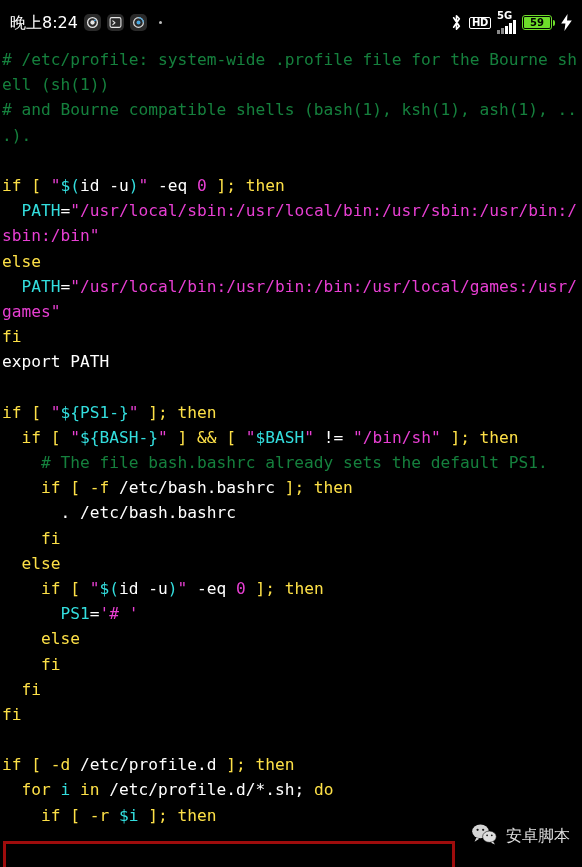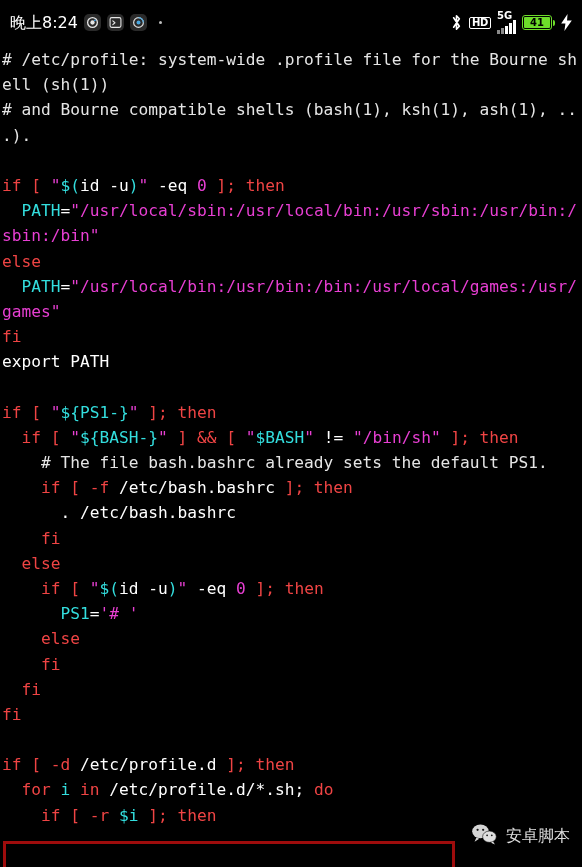--- a/index.html
+++ b/index.html
@@ -87,22 +87,22 @@
     font-family: "DejaVu Sans Mono", "Liberation Mono", monospace;
     font-size: 16.2px;
     line-height: 25.2px;
     height: 25.2px;
     white-space: pre;
     letter-spacing: 0px;
     color: #ffffff;
   }
   
   .c-def  { color: #ffffff; }
-  .c-cmt  { color: #e5e5e5; }               
-  .c-kw   { color: #ef4444; }               
+  .c-cmt  { color: #15803d; }               
+  .c-kw   { color: #fde047; }               
   .c-str  { color: #e83fd3; }               
   .c-num  { color: #e83fd3; }               
   .c-var  { color: #33dede; }
 
   
   #annot-box {
     position: absolute;
     left: 3px; top: 796px;
     width: 452px; height: 45px;
     border: 3px solid #9e0c0c;
@@ -171,21 +171,21 @@
       <span class="bar dim" style="height:4px"></span>
       <span class="bar dim" style="height:6px"></span>
       <span class="bar" style="height:8px"></span>
       <span class="bar" style="height:11px"></span>
       <span class="bar" style="height:14px"></span>
     </span>
 
     <span style="display:flex;align-items:center">
       <span class="batt">
         <span class="batt-fill"></span>
-        <span class="batt-num">41</span>
+        <span class="batt-num">59</span>
       </span>
       <span class="batt-tip"></span>
     </span>
 
     <span>
       <svg width="11" height="17" viewBox="0 0 10 16">
         <path d="M6 0 L0 9 L4 9 L3 16 L10 6 L5.5 6 Z" fill="#ffffff"></path>
       </svg>
     </span>
   </div>

